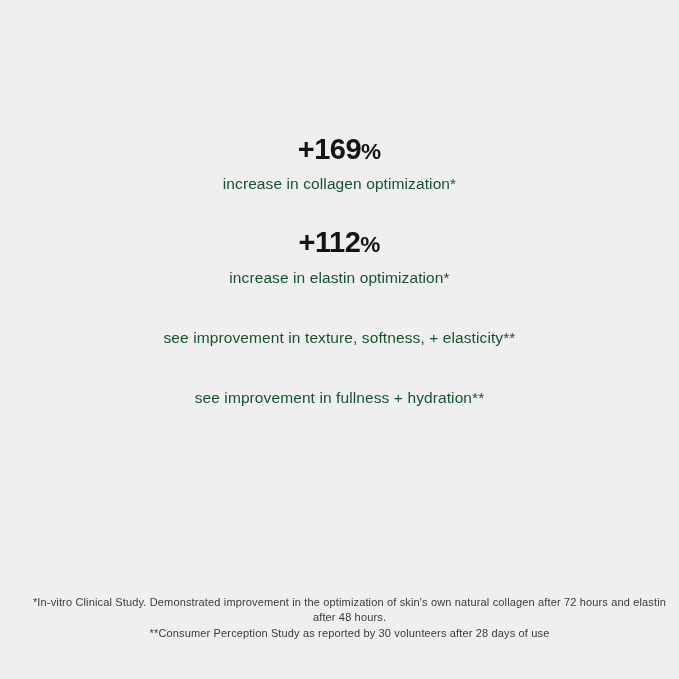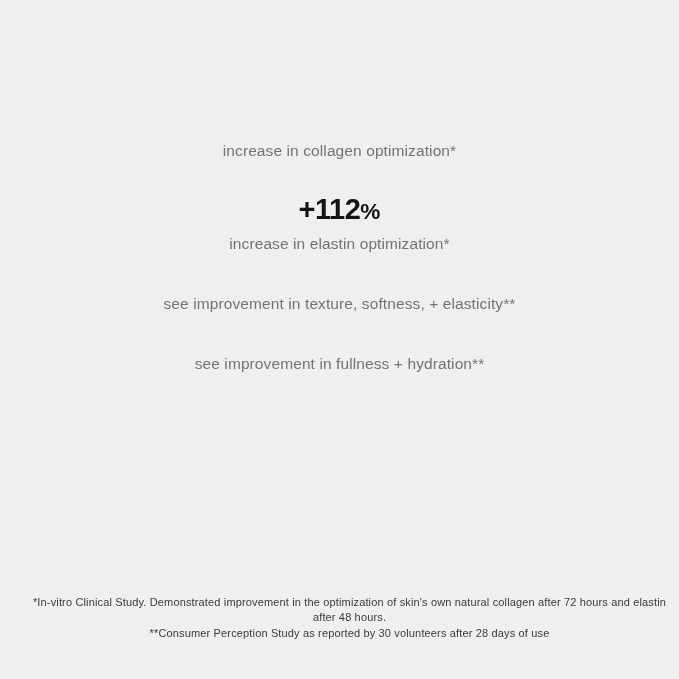--- a/index.html
+++ b/index.html
@@ -47,21 +47,21 @@
     font-weight: bold;
     letter-spacing: 0;
   }
   .stat-1 .stat-value, .stat-2 .stat-value { font-size: 29px; }
   .stat-3 .stat-value, .stat-4 .stat-value { font-size: 29px; }
   .stat-label {
     display: block;
     margin-top: 9px;
     font-size: 15.5px;
     font-weight: 400;
-    color: #737373;
+    color: #14532d;
     letter-spacing: 0.1px;
   }
   .footnotes {
     position: absolute;
     left: 0;
     right: 0;
     bottom: 38px;
     text-align: center;
   }
   .footnote {
@@ -75,20 +75,21 @@
   }
 </style>
 </head>
 <body style="background: rgb(240, 239, 240);">
 
 <div class="page">
 
   <div class="stats">
 
     <div class="stat stat-1">
+      <span class="stat-value"><span>+169</span><span class="pct">%</span></span>
       <span class="stat-label">increase in collagen optimization*</span>
     </div>
 
     <div class="stat stat-2">
       <span class="stat-value"><span>+112</span><span class="pct">%</span></span>
       <span class="stat-label">increase in elastin optimization*</span>
     </div>
 
     <div class="stat stat-3">
       <span class="stat-label">see improvement in texture, softness, + elasticity**</span>

